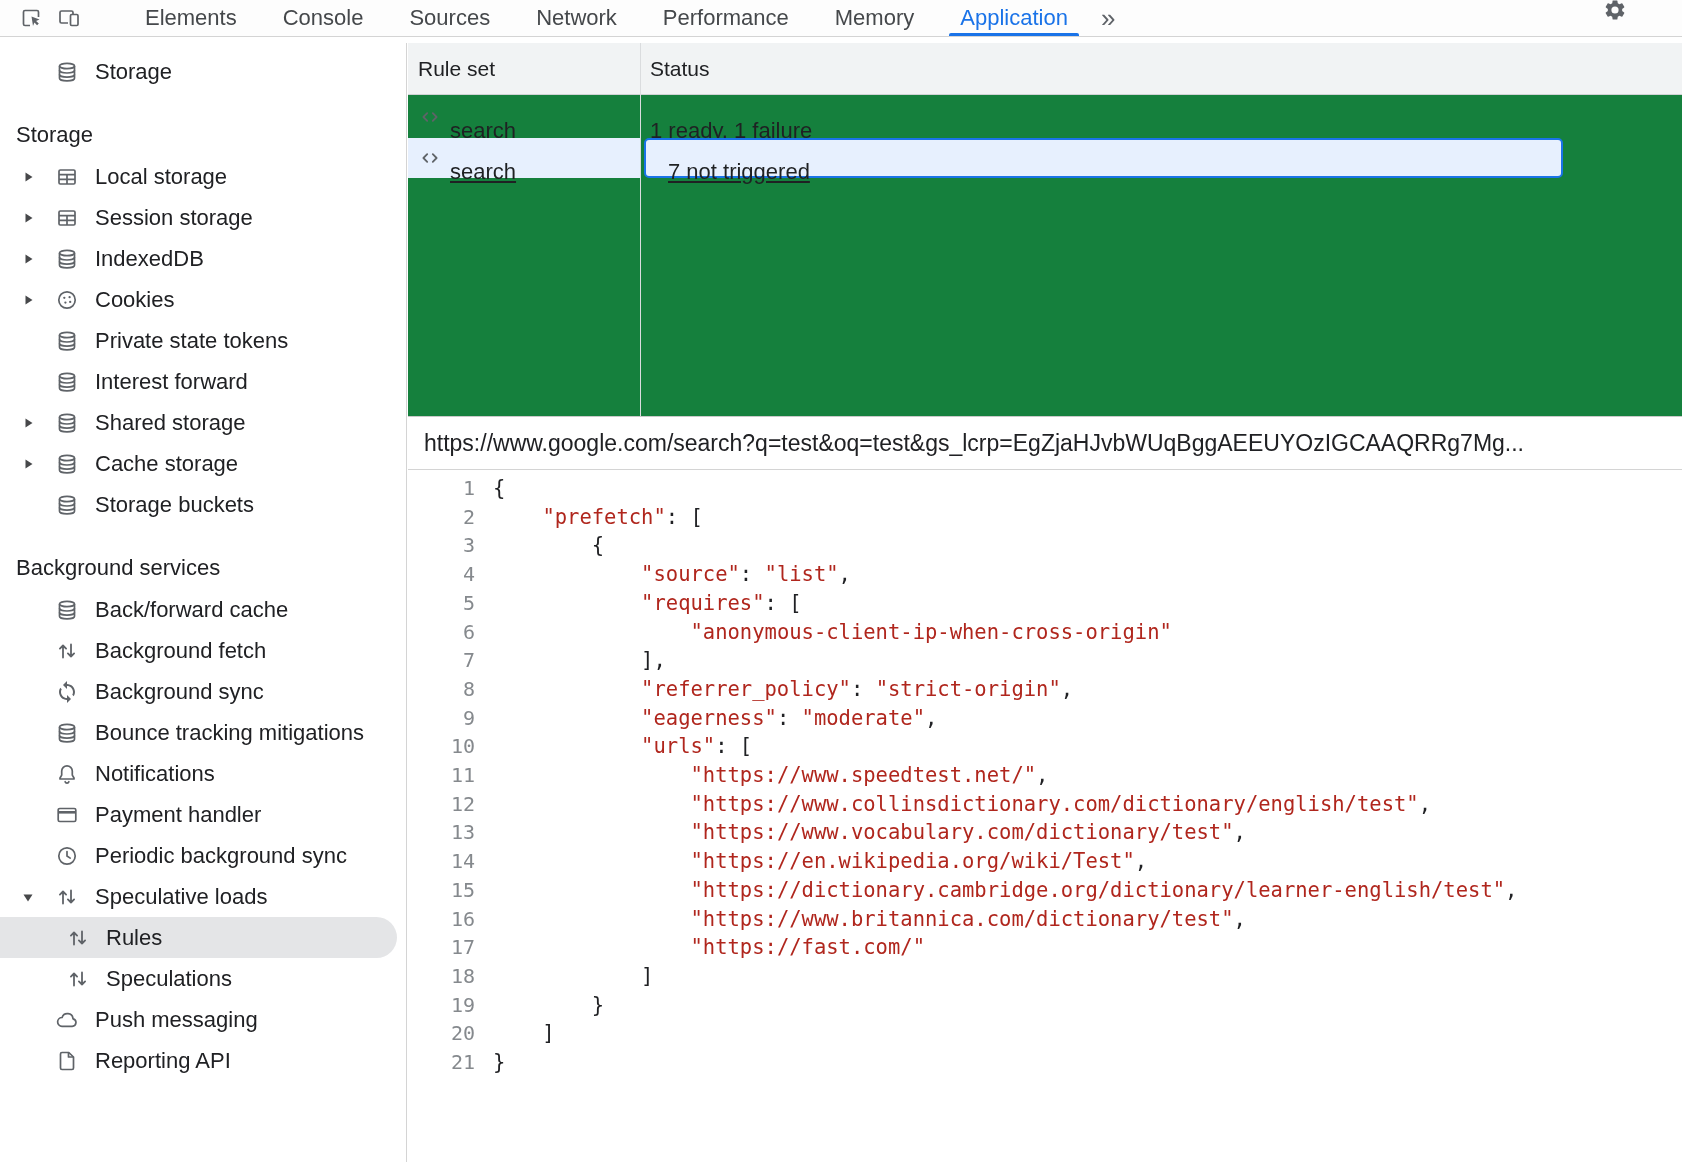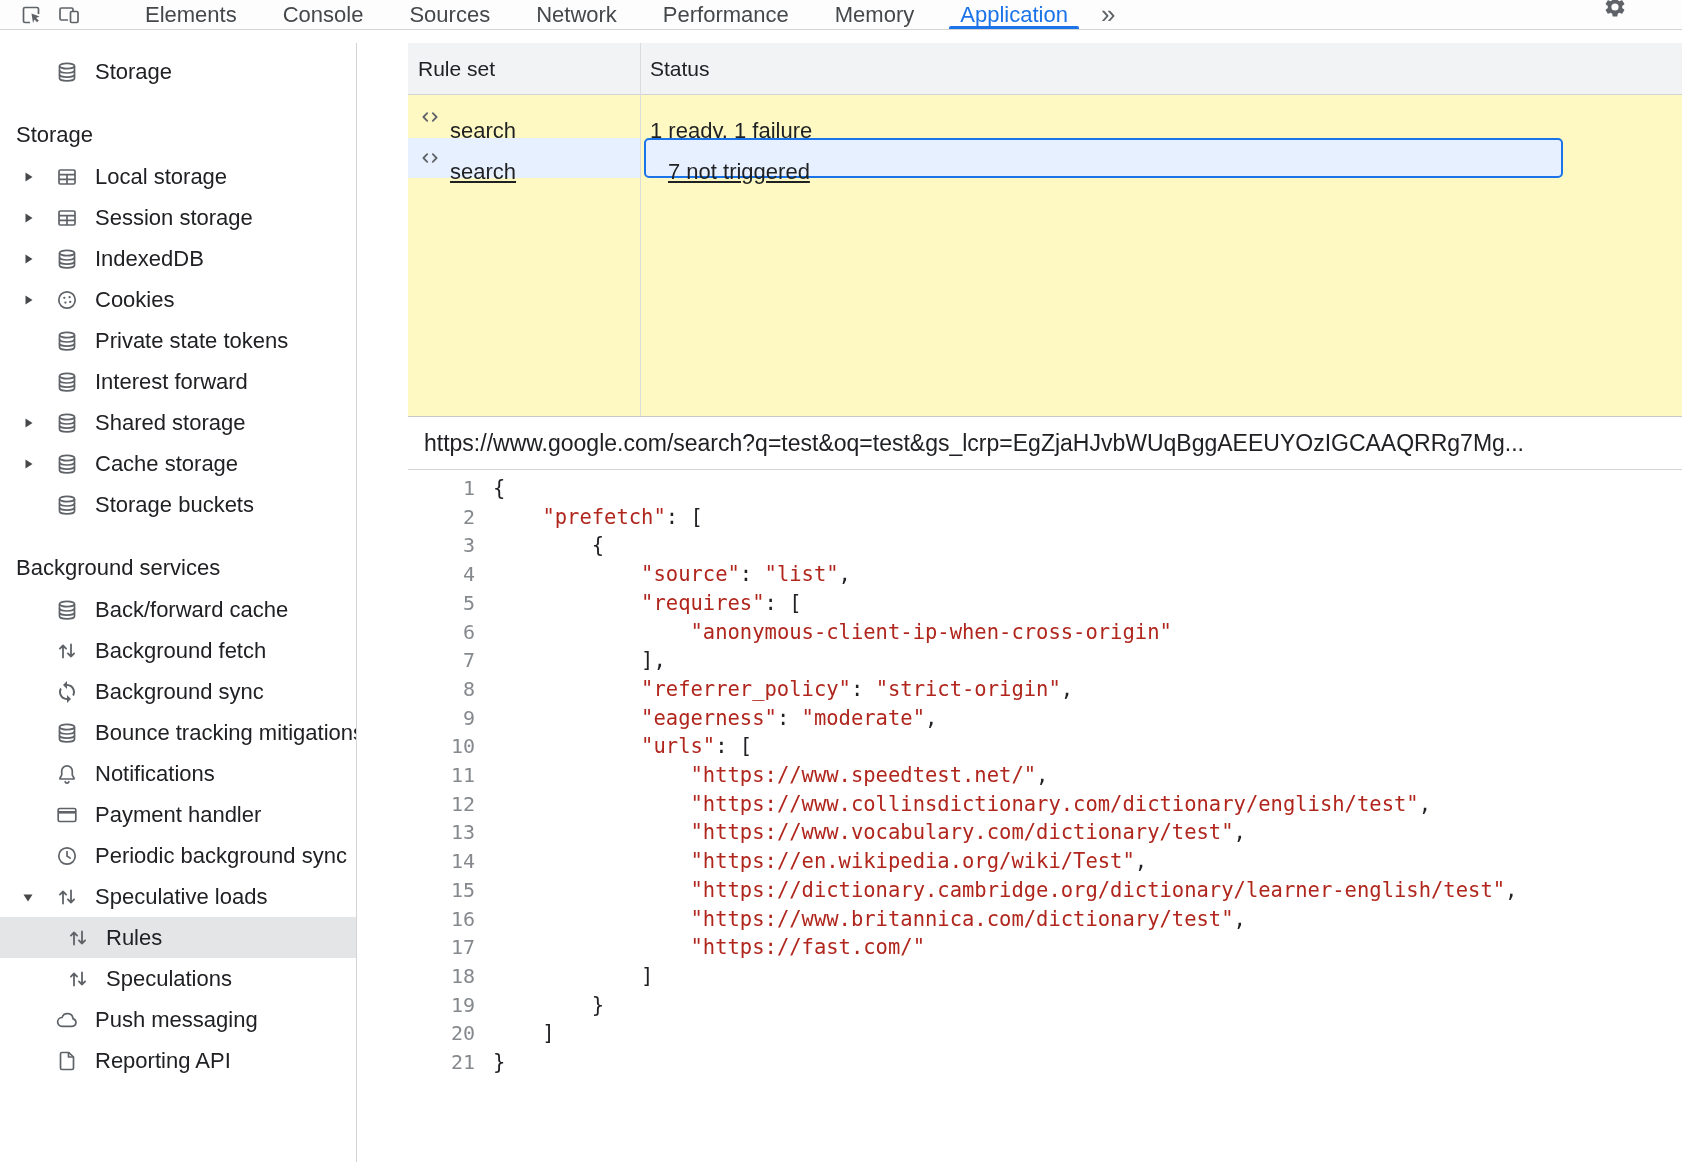--- a/index.html
+++ b/index.html
@@ -10,21 +10,21 @@
     position: relative; overflow: hidden;
   }
   [data-interactable="true"] { cursor: pointer; }
 
   .icon { display: inline-flex; width: 24px; height: 24px; flex: none; align-items: center; justify-content: center; }
   .icon svg { width: 100%; height: 100%; }
   .icon.sm { width: 22px; height: 22px; }
 
   
   .toolbar {
-    position: absolute; top: 0; left: 0; right: 0; height: 30px;
+    position: absolute; top: 0; left: 0; right: 0; height: 37px;
     background: #fdfdfd; border-bottom: 1px solid #d4d4d4;
     display: flex; align-items: center; padding-left: 12px;
   }
   .tb-btn { width: 38px; height: 36px; display: flex; align-items: center; justify-content: center; border-radius: 5px; }
   .tab-strip { display: flex; height: 100%; margin-left: 34px; }
   .tab {
     display: flex; align-items: center; padding: 0 23px; height: 100%;
     color: #45484b; font-size: 22px; position: relative; white-space: nowrap;
   }
   .tab.active { color: #1a73e8; }
@@ -32,33 +32,33 @@
     content: ""; position: absolute; left: 12px; right: 12px; bottom: 0;
     height: 3px; background: #1a73e8; border-radius: 2px 2px 0 0;
   }
   .tb-more { color: #5f6368; font-size: 26px; padding: 0 10px; }
   .tb-right { margin-left: auto; display: flex; gap: 12px; padding-right: 14px; flex-direction: column; }
   .count-group { display: flex; align-items: center; gap: 7px; padding: 2px 4px; }
   .count { font-size: 21px; color: #3c4043; }
 
   
   .sidebar {
-    position: absolute; top: 43px; left: 0; width: 357px; bottom: 0;
+    position: absolute; top: 43px; left: 0; width: 407px; bottom: 0;
     background: #fff; border-right: 1px solid #d4d4d4; overflow: hidden; padding-top: 8px;
   }
   .side-item { height: 41px; display: flex; align-items: center; padding-left: 18px; white-space: nowrap; }
   .side-item .expander { width: 20px; height: 20px; display: flex; align-items: center; justify-content: center; flex: none; }
   .side-item .icon { margin-left: 17px; }
   .side-item .label { margin-left: 16px; font-size: 22px; color: #202124; }
   .side-item.indent1 { padding-left: 29px; }
   .side-item.selected { background: #e4e5e7; border-radius: 0 21px 21px 0; width: 397px; }
   .section-title { margin: 28px 0 6px; padding-left: 16px; height: 30px; line-height: 30px; font-size: 22px; font-weight: 500; color: #202124; }
 
   
-  .main { position: absolute; top: 43px; left: 408px; right: 0; bottom: 0; background: #fef9c3; }
+  .main { position: absolute; top: 43px; left: 408px; right: 0; bottom: 0; background: #15803d; }
 
   .grid { position: absolute; top: 0; left: 0; right: 0; height: 374px; border-bottom: 1px solid #c9c9c9; }
   .vline { position: absolute; top: 0; bottom: 0; left: 232px; width: 1px; background: #dadcde; z-index: 2; }
   .grid-header { height: 52px; background: #f1f3f4; border-bottom: 1px solid #d0d2d4; display: flex; font-size: 21px; color: #202124; }
   .cell { display: flex; align-items: center; }
   .col-ruleset { width: 233px; flex: none; padding-left: 10px; gap: 8px; }
   .col-status { flex: 1; padding-left: 9px; }
   .col-status.nopad { padding: 0; }
   .row { display: flex; }
   .row.r0 { height: 43px; }

